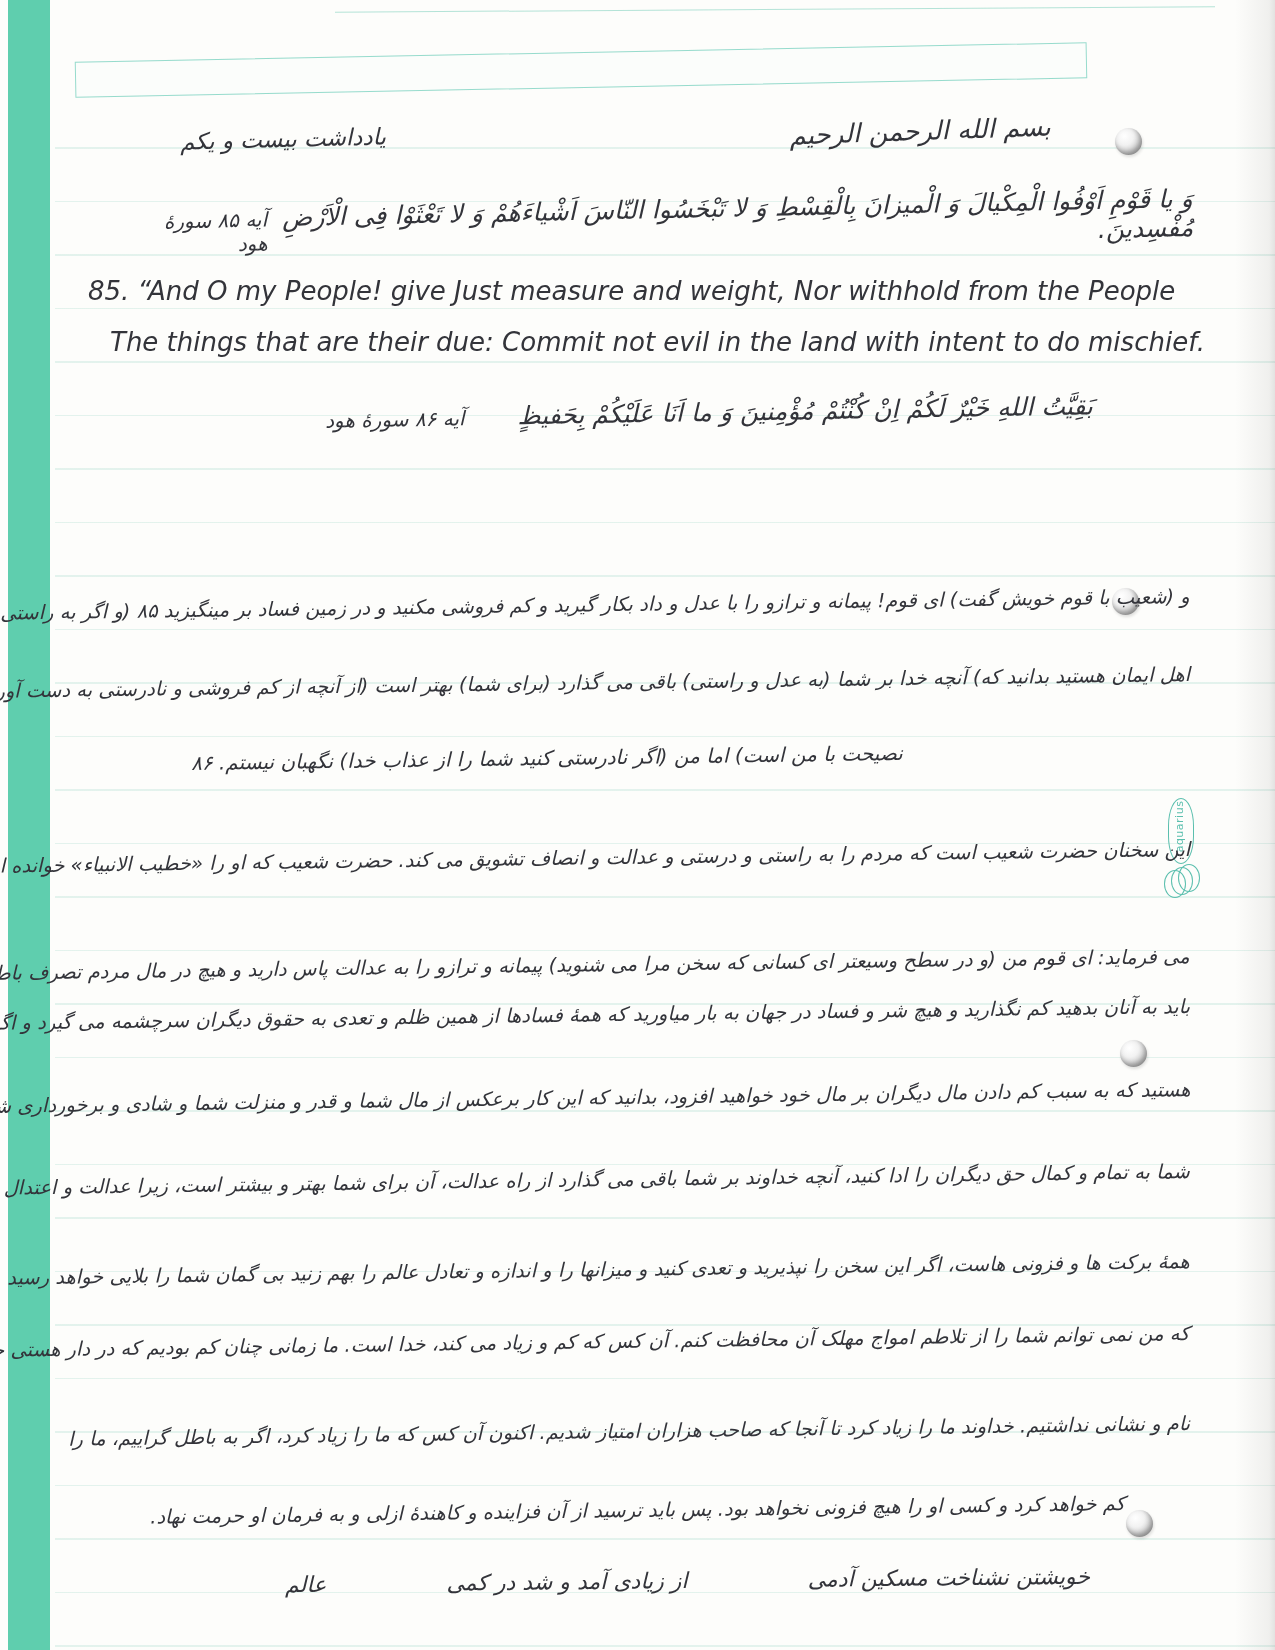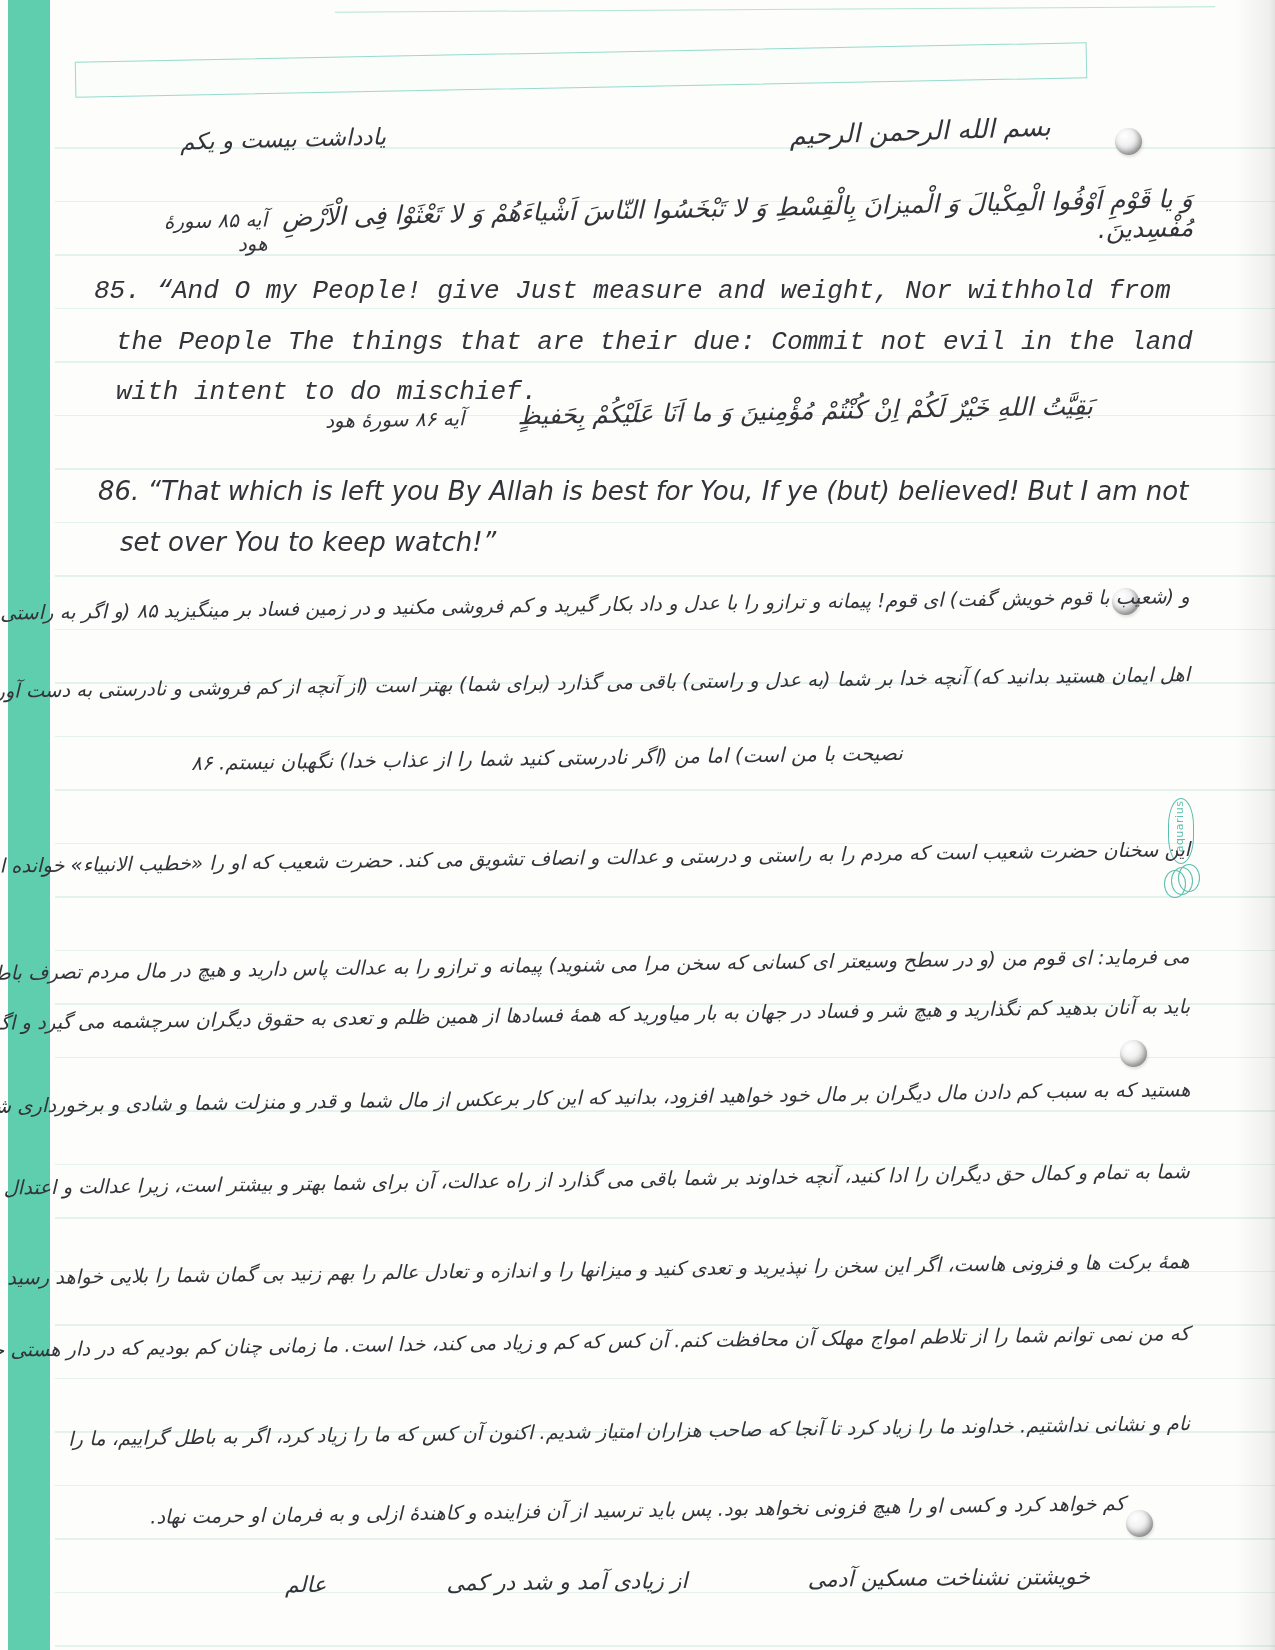--- a/index.html
+++ b/index.html
@@ -73,21 +73,21 @@
   .hand{font-style:italic;}
   .rtl{direction:rtl;unicode-bidi:plaintext;}
   .line{position:absolute;white-space:nowrap;}
   .bismillah{left:750px;top:116px;width:340px;text-align:center;font-size:26px;transform:rotate(-2deg);}
   .note-label{left:180px;top:126px;font-size:23px;transform:rotate(-1.5deg);}
   .verse-row{position:absolute;display:flex;justify-content:space-between;align-items:baseline;}
   .verse85-row{left:140px;right:82px;top:195px;font-size:25px;transform:rotate(-1.2deg);}
   .verse86-row{left:325px;right:182px;top:398px;font-size:25px;transform:rotate(-1deg);}
   .verse-ref{font-size:20px;}
   .english{position:absolute;font-size:26px;line-height:1.95;}
-  .english85{left:84px;top:266px;width:1105px;text-indent:-22px;padding-left:32px;font-family:Liberation Mono, monospace;}
+  .english85{left:78px;top:266px;width:1105px;text-indent:-22px;padding-left:32px;}
   .english86{left:88px;top:466px;width:1090px;text-indent:-22px;padding-left:32px;}
   .fa-line{position:absolute;right:85px;font-size:19.5px;transform:rotate(-0.8deg);transform-origin:right center;}
   .t1{top:585px;}
   .t2{top:663px;}
   .t3{top:741px;right:372px;font-size:20px;}
   .c1{top:838px;}
   .c2{top:945px;}
   .c3{top:995px;}
   .c4{top:1078px;}
   .c5{top:1160px;}
@@ -135,21 +135,20 @@
     <span class="verse-ref">آیه ۸۵ سورهٔ هود</span>
   </div>
 
   <div class="english english85 hand">85. “And O my People! give Just measure and weight, Nor withhold from the People The things that are their due: Commit not evil in the land with intent to do mischief.</div>
 
   <div class="verse-row verse86-row hand rtl">
     <span>بَقِیَّتُ اللهِ خَیْرٌ لَکُمْ اِنْ کُنْتُمْ مُؤْمِنینَ وَ ما اَنَا عَلَیْکُمْ بِحَفیظٍ</span>
     <span class="verse-ref">آیه ۸۶ سورهٔ هود</span>
   </div>
 
-  <div class="english english86 hand">86. “That which is left you By Allah is best for You, If ye (but) believed! But I am not set over You to keep watch!”</div>
 
   <div class="fa-line line hand rtl t1">و (شعیب با قوم خویش گفت) ای قوم! پیمانه و ترازو را با عدل و داد بکار گیرید و کم فروشی مکنید و در زمین فساد بر مینگیزید ۸۵ (و اگر به راستی</div>
   <div class="fa-line line hand rtl t2">اهل ایمان هستید بدانید که) آنچه خدا بر شما (به عدل و راستی) باقی می گذارد (برای شما) بهتر است (از آنچه از کم فروشی و نادرستی به دست آورید). (ابلاغ این</div>
   <div class="fa-line line hand rtl t3">نصیحت با من است) اما من (اگر نادرستی کنید شما را از عذاب خدا) نگهبان نیستم. ۸۶</div>
 
   <div class="fa-line line hand rtl c1">این سخنان حضرت شعیب است که مردم را به راستی و درستی و عدالت و انصاف تشویق می کند. حضرت شعیب که او را «خطیب الانبیاء» خوانده اند در اینجا</div>
   <div class="fa-line line hand rtl c2">می فرماید: ای قوم من (و در سطح وسیعتر ای کسانی که سخن مرا می شنوید) پیمانه و ترازو را به عدالت پاس دارید و هیچ در مال مردم تصرف باطل مکنید و از آنچه</div>
   <div class="fa-line line hand rtl c3">باید به آنان بدهید کم نگذارید و هیچ شر و فساد در جهان به بار میاورید که همهٔ فسادها از همین ظلم و تعدی به حقوق دیگران سرچشمه می گیرد و اگر در این اندیشه</div>
   <div class="fa-line line hand rtl c4">هستید که به سبب کم دادن مال دیگران بر مال خود خواهید افزود، بدانید که این کار برعکس از مال شما و قدر و منزلت شما و شادی و برخورداری شما خواهد کاست؛</div>
   <div class="fa-line line hand rtl c5">شما به تمام و کمال حق دیگران را ادا کنید، آنچه خداوند بر شما باقی می گذارد از راه عدالت، آن برای شما بهتر و بیشتر است، زیرا عدالت و اعتدال سرچشمهٔ</div>

